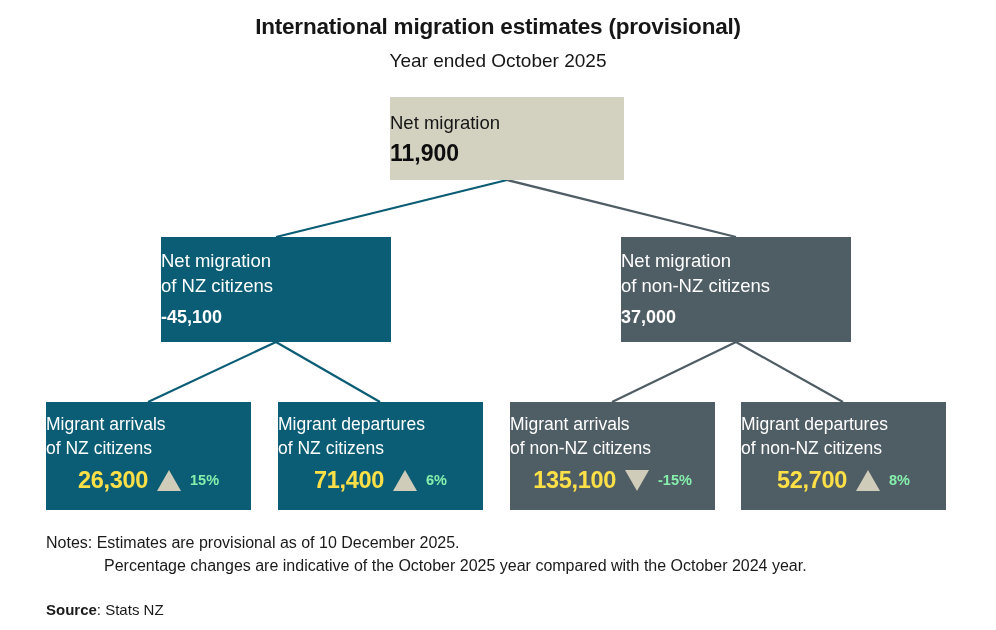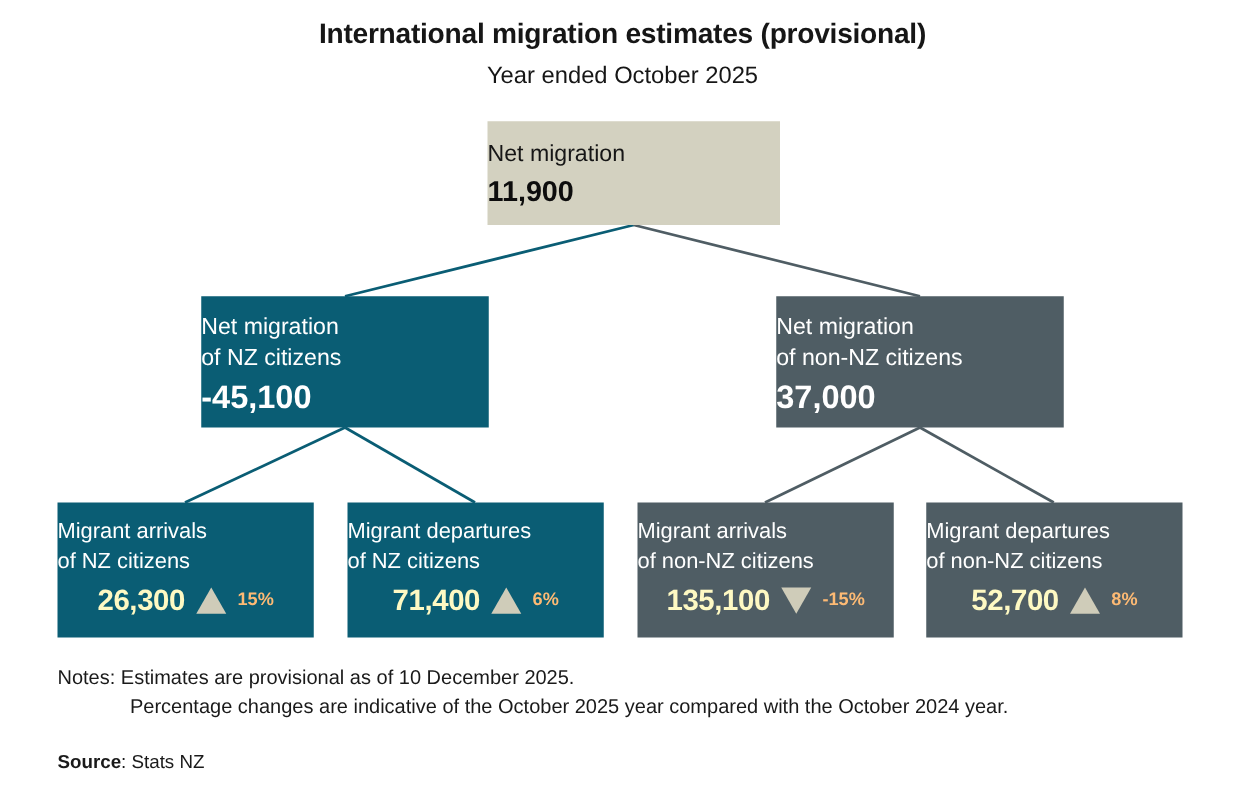--- a/index.html
+++ b/index.html
@@ -96,21 +96,21 @@
   .node-l2 {
     top: 237px;
     width: 230px;
     height: 105px;
     padding-top: 11px;
   }
   #node-nz      { left: 161px; background: #0a5d74; }
   #node-nonnz   { left: 621px; background: #4f5d64; }
   .node-l2 .lbl { color: #ffffff; }
   .node-l2 .val {
-    font-size: 26px;
+    font-size: 18px;
     font-weight: bold;
     color: #ffffff;
     line-height: 30px;
     margin-top: 4px;
   }
 
   
   .node-leaf {
     top: 402px;
     width: 205px;
@@ -133,21 +133,21 @@
     justify-content: center;
     gap: 9px;
     margin-top: 5px;
     width: 100%;
     padding: 0 14px;
     box-sizing: border-box;
   }
   .node-leaf .val {
     font-size: 23.5px;
     font-weight: bold;
-    color: #fef9c3;
+    color: #fde047;
     line-height: 30px;
     letter-spacing: -0.3px;
   }
   .tri {
     width: 0;
     height: 0;
     flex: 0 0 auto;
   }
   .tri.up {
     border-left: 12px solid transparent;
@@ -155,21 +155,21 @@
     border-bottom: 21px solid #cfccb9;
   }
   .tri.down {
     border-left: 12px solid transparent;
     border-right: 12px solid transparent;
     border-top: 21px solid #cfccb9;
   }
   .pct {
     font-size: 14.5px;
     font-weight: bold;
-    color: #fdba74;
+    color: #86efac;
     white-space: nowrap;
   }
 
   
   .notes {
     position: absolute;
     left: 46px;
     top: 531px;
     font-size: 16px;
     line-height: 23px;

